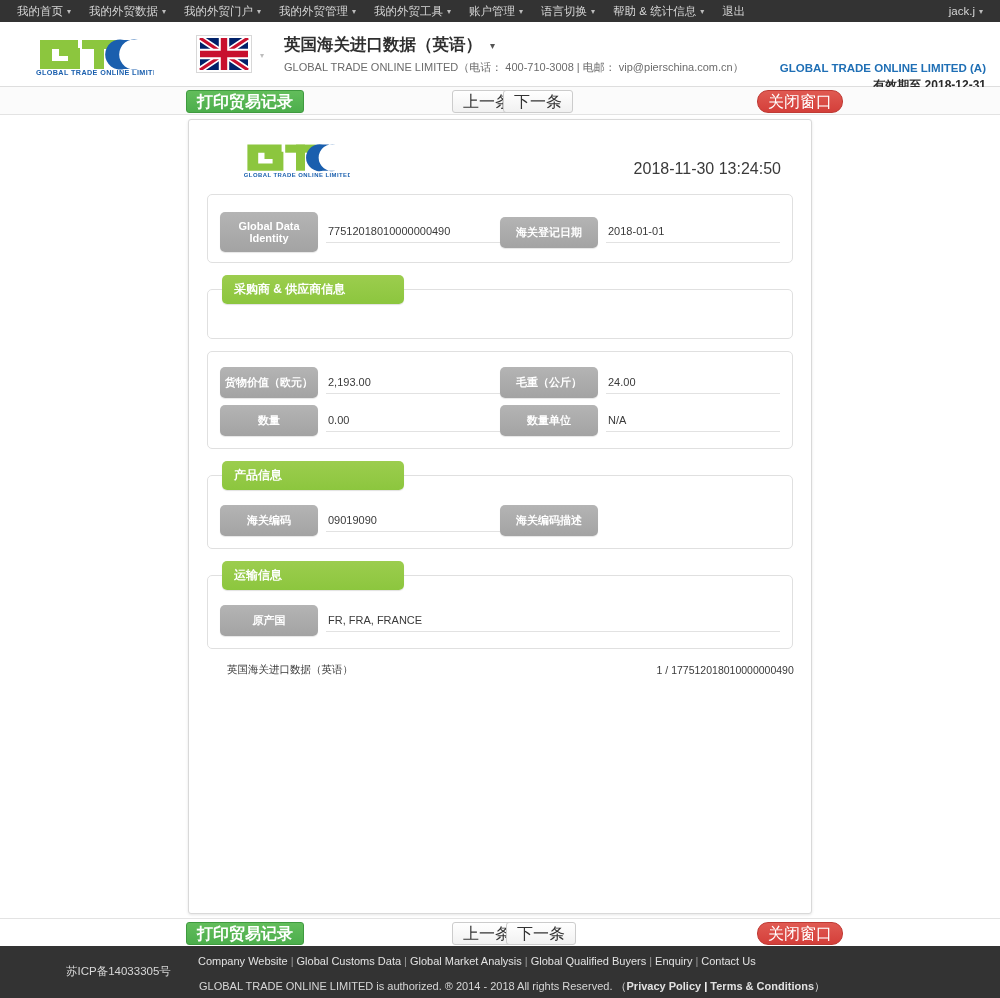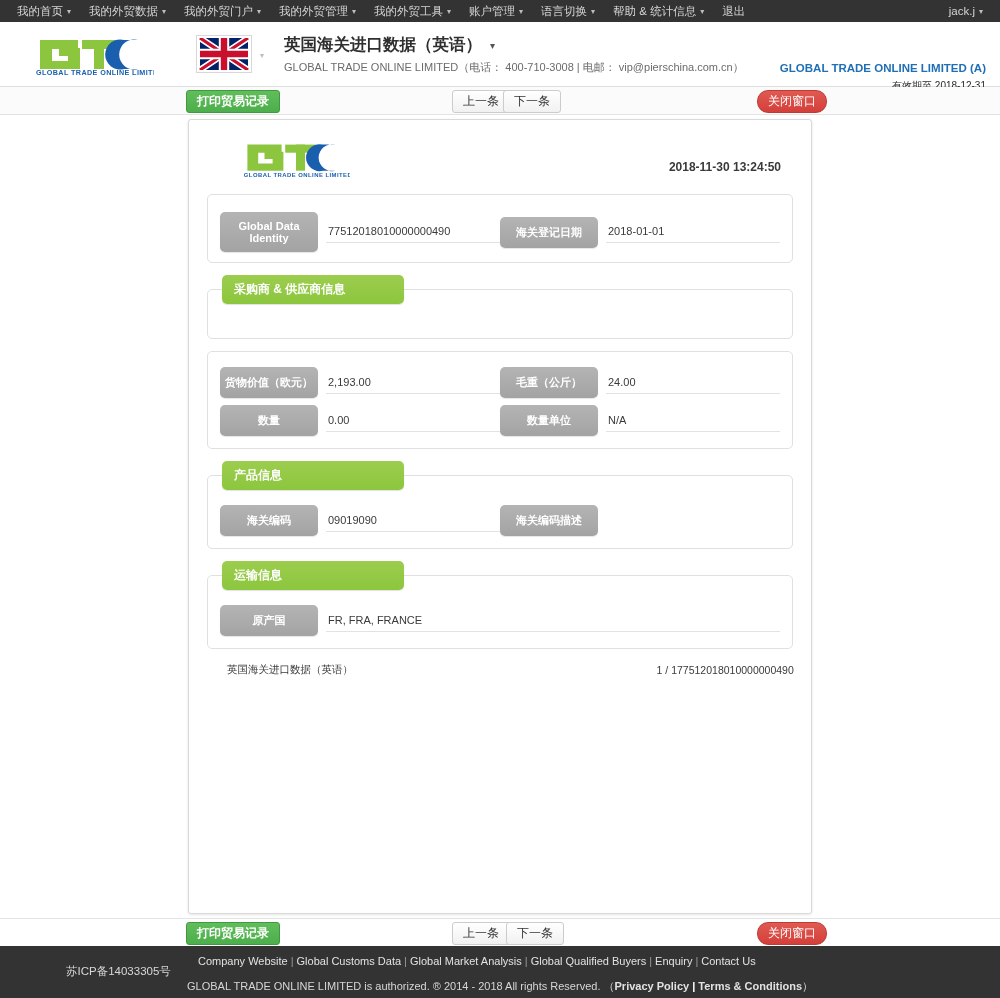--- a/index.html
+++ b/index.html
@@ -33,49 +33,49 @@
   .flag-box{ margin-left:22px; display:flex; align-items:center; gap:8px; }
   .flag{ width:56px; height:38px; border:1px solid #d8d8d8; background:#fff; padding:2px; }
   .title-block{ margin-left:20px; }
   .title-main{ font-size:16.5px; font-weight:bold; color:#2f2f2f; display:flex; align-items:center; gap:8px; }
   .title-main .caret{ color:#555; font-size:10px; }
   .title-sub{ font-size:11px; color:#6b6b6b; margin-top:4px; }
   .acct{
     position:absolute; right:14px; top:38px; text-align:right; line-height:17px;
   }
   .acct-name{ font-size:11.5px; color:#1f6fb5; font-weight:bold; }
-  .acct-exp{ font-size:10px; color:#2a2a2a; font-weight:normal; }
+  .acct-exp{ font-size:12px; color:#2a2a2a; font-weight:bold; }
   .acct-ldr{ font-size:11px; color:#444; }
 
   
   .toolbar{
     height:28px; background:#fbfbfb; border-bottom:1px solid #e3e3e3;
     position:relative;
   }
   .toolbar.bottom{ border-bottom:none; border-top:1px solid #e3e3e3; background:#fff; }
   .btn{
-    position:absolute; top:3px; font-size:12px; border-radius:3px;
+    position:absolute; top:3px; font-size:16px; border-radius:3px;
     padding:4px 10px; cursor:pointer; line-height:13px; white-space:nowrap;
     border:1px solid transparent;
   }
   .btn-green{ background:linear-gradient(#62bd5b,#4cae4c); border-color:#3f9a3f; color:#fff; font-weight:bold; }
   .btn-red{ background:linear-gradient(#e05a52,#d43f3a); border-color:#bf3b35; color:#fff; font-weight:normal;border-radius:11px; }
   .btn-default{ background:linear-gradient(#ffffff,#f1f1f1); border-color:#cccccc; color:#333; }
 
   
   .stage{ position:relative; height:803px; background:#fff; }
   .doc{
     position:absolute; left:188px; top:4px; width:624px; height:795px;
     background:#fff; border:1px solid #d9d9d9; border-radius:3px;
     box-shadow:0 1px 3px rgba(0,0,0,.10);
     padding:18px 18px 0 18px;
   }
   .doc-head{ display:flex; align-items:flex-start; justify-content:space-between; height:56px; }
   .doc-logo{ margin-left:35px; width:110px; }
-  .doc-time{ font-size:12px; color:#3a3a3a; margin-top:22px; margin-right:12px;font-weight:bold; }
+  .doc-time{ font-size:16px; color:#3a3a3a; margin-top:22px; margin-right:12px; }
 
   fieldset.sec{
     border:1px solid #e0e0e0; border-radius:5px; margin:0 0 12px 0;
     padding:8px 12px 12px 12px; position:relative;
   }
   fieldset.sec legend{
     background:#8cc63e; background:linear-gradient(#9ccd4e,#8cc63e);
     color:#ffffff; font-size:12px; font-weight:bold;
     padding:6px 12px; border-radius:5px; margin-left:2px; width:182px;
     box-shadow:0 1px 1px rgba(0,0,0,.12);
@@ -104,21 +104,21 @@
   .doc-foot .f3{ flex:1 1 auto; text-align:left; }
 
   
   .footer{
     height:53px; background:#333333; color:#d6d6d6; position:relative;
     font-size:11px;
   }
   .icp{ position:absolute; left:66px; top:18px; font-size:11.5px; color:#d8d8d8; }
   .flinks{ position:absolute; left:198px; top:9px; }
   .flinks a, .fcopy a{ color:#e2e2e2; text-decoration:none; }
-  .fcopy{ position:absolute; left:187px; top:33px;text-align:right; }
+  .fcopy{ position:absolute; left:199px; top:33px;text-align:right; }
   .fcopy b{ color:#ffffff; }
   .sep{ color:#9a9a9a; padding:0 3px; }
 </style>
 </head>
 <body>
 
 <div class="topnav">
   <div id="navitems" style="display:flex;align-items:center">
       <div class="nav-item">
         <span>我的首页</span>

